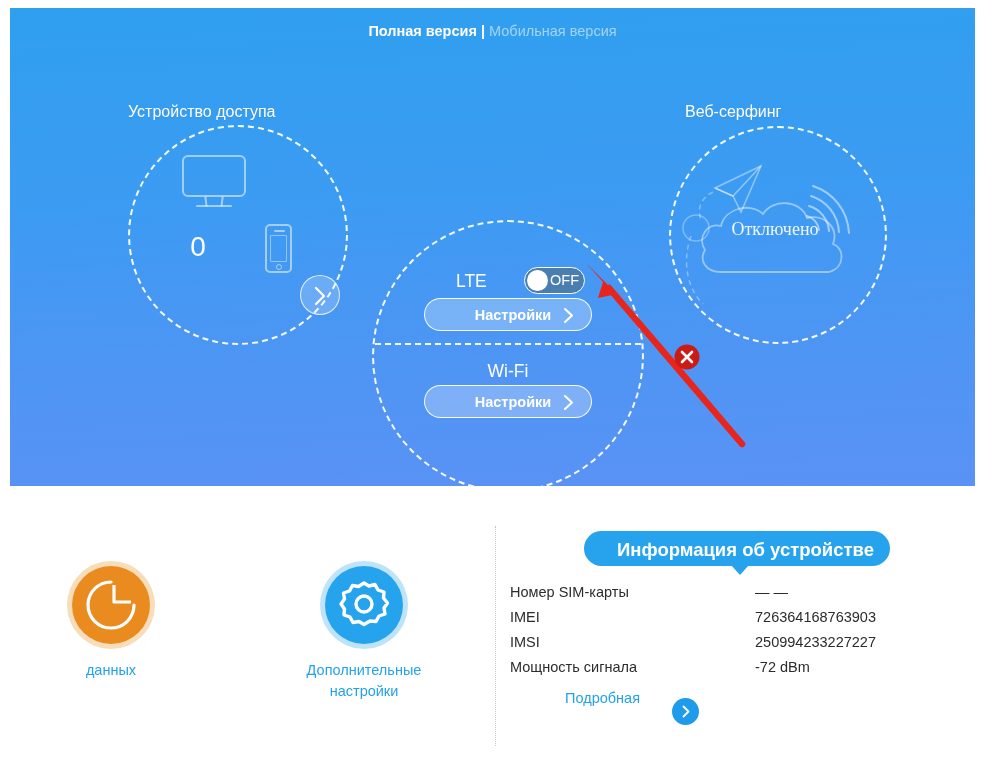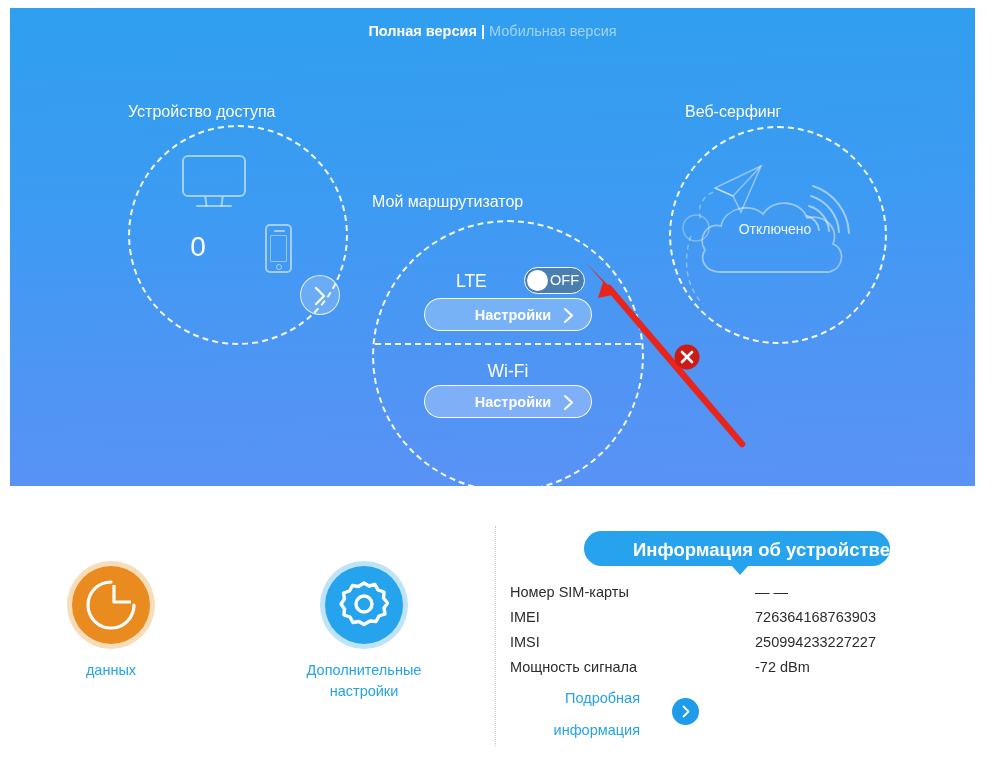--- a/index.html
+++ b/index.html
@@ -234,22 +234,23 @@
     position: absolute;
     left: 659px; top: 118px;
     width: 218px; height: 218px;
   }
   .cloud-label {
     position: absolute;
     left: 46px; top: 94px;
     width: 120px;
     text-align: center;
     color: rgba(255,255,255,0.92);
-    font-size: 14px;
+    font-size: 18px;
     line-height: 18px;
+    font-family: Liberation Serif, serif;
   }
 
   
   .annot { position: absolute; left: 10px; top: 8px; width: 965px; height: 478px; pointer-events: none; }
 
   
   .lower { position: absolute; left: 0; top: 486px; width: 1000px; height: 271px; }
 
   .divider-vert {
     position: absolute;
@@ -285,21 +286,21 @@
     position: absolute;
     left: 584px; top: 531px;
     width: 306px; height: 35px;
     border-radius: 18px;
     background: #26a3ec;
   }
   .info-header .txt {
     position: absolute;
     left: 0; top: 8px;
     width: 306px;
-    text-align: right;
+    text-align: left;
     color: #ffffff;
     font-size: 18.5px;
     line-height: 22px;
     font-weight: bold;
     white-space: nowrap;
     padding-left: 33px;
   }
   .info-header .tail {
     position: absolute;
     left: 147px; top: 34px;
@@ -373,21 +374,20 @@
     </div>
 
     <div class="device-count">0</div>
 
     <div class="arrow-circle">
       <svg width="20" height="22" viewBox="0 0 20 22">
         <path d="M5 3 L13 11 L5 19" fill="none" stroke="#ffffff" stroke-width="2.2" stroke-linecap="round" stroke-linejoin="round"></path>
       </svg>
     </div>
 
-    <div class="circle-title title-center">Мой маршрутизатор</div>
     <div class="dcircle circle-center"></div>
 
     <div class="lte-row">
       <span class="lte-label">LTE</span>
       <div class="toggle">
         <div class="knob"></div>
         <span class="state">OFF</span>
       </div>
     </div>
 
@@ -502,21 +502,20 @@
       <span class="v">250994233227227</span>
     </div>
     <div class="info-row">
       <span class="k">Мощность сигнала</span>
       <span class="v">-72 dBm</span>
     </div>
   </div>
 
   <div class="more-link">
     <div>Подробная</div>
-    <div>информация</div>
   </div>
 
   <div class="more-btn">
     <svg width="10" height="13" viewBox="0 0 10 13">
       <path d="M2.5 1.5 L7.5 6.5 L2.5 11.5" fill="none" stroke="#ffffff" stroke-width="1.8" stroke-linecap="round" stroke-linejoin="round"></path>
     </svg>
   </div>
 
 </div>
 

